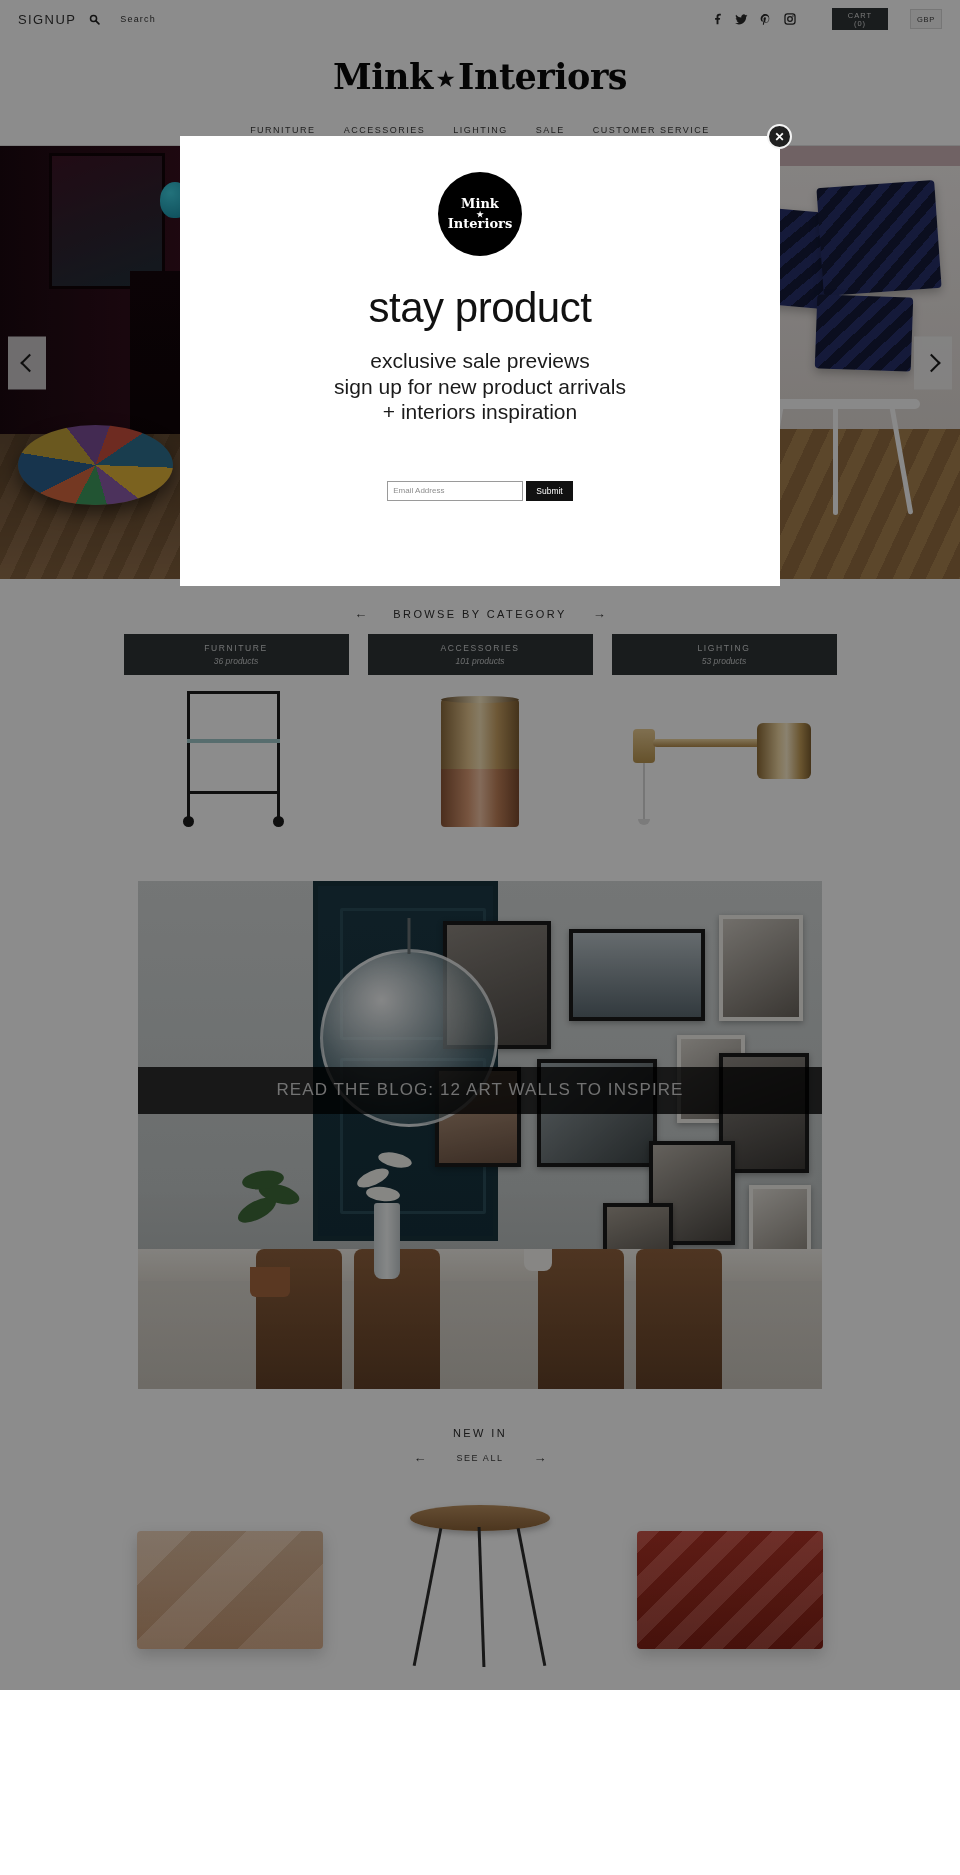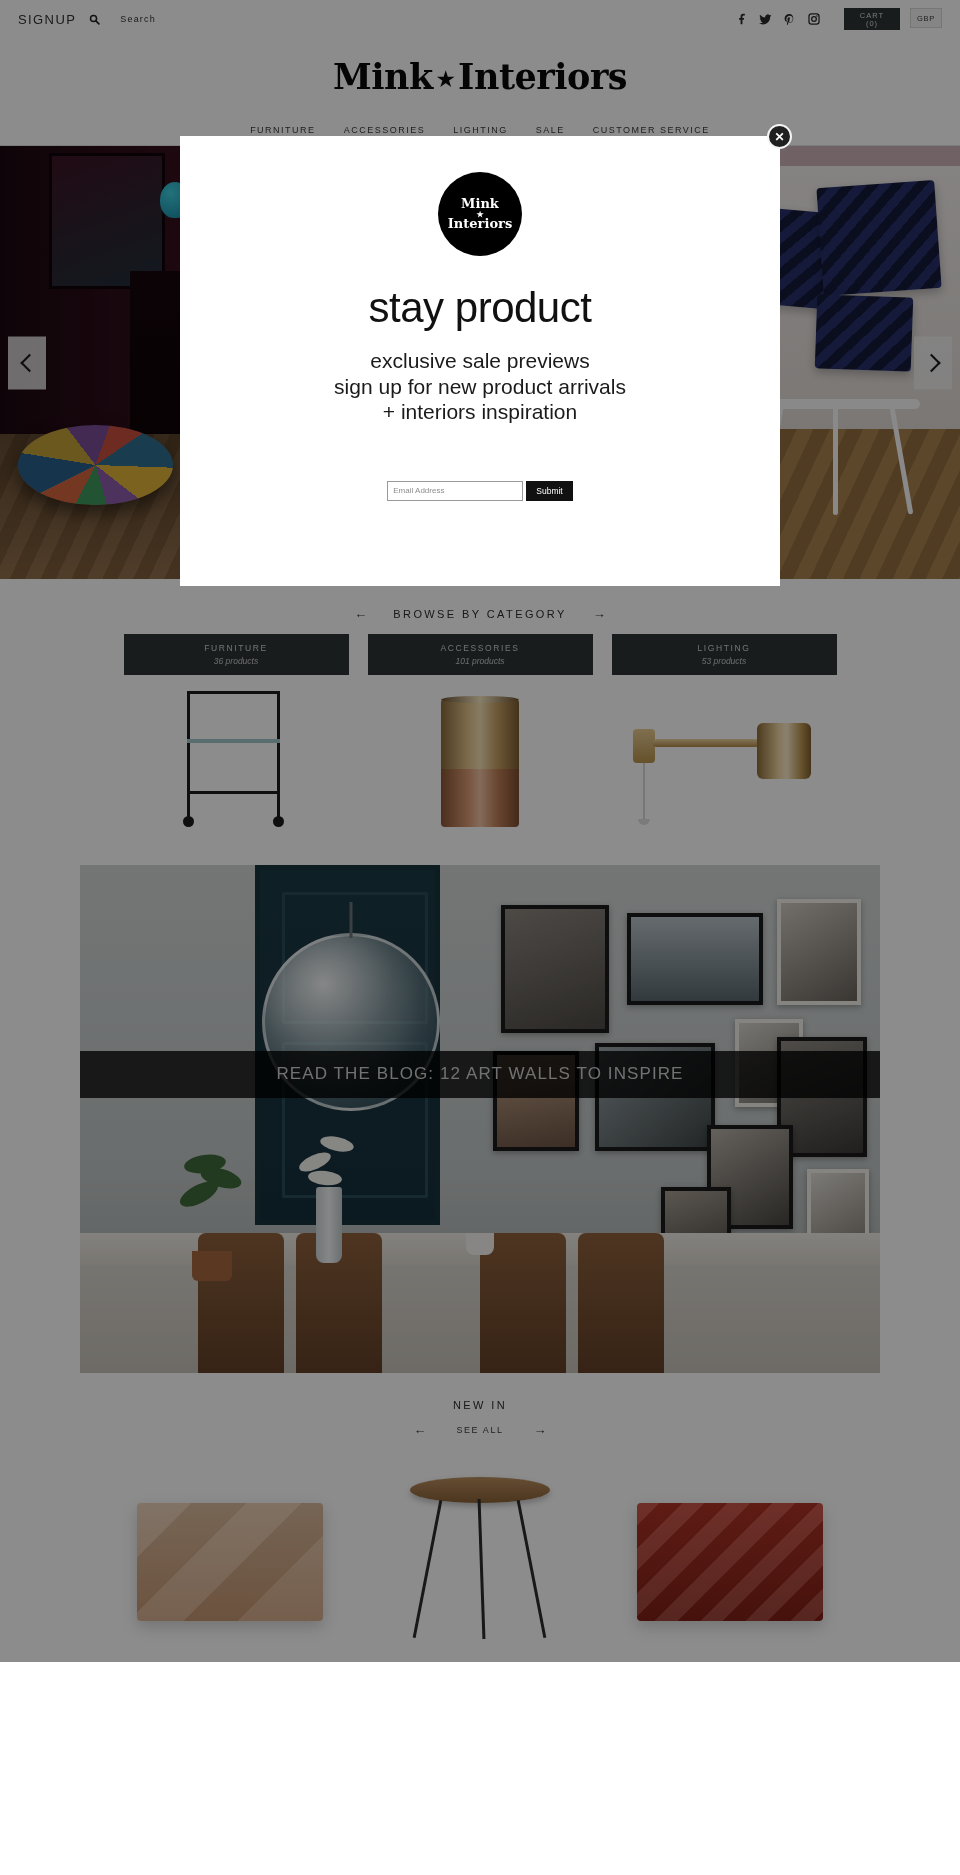--- a/index.html
+++ b/index.html
@@ -55,21 +55,22 @@
   }
   .mag-icon { display: block; }
   .search-label {
     font-size: 9px;
     letter-spacing: 1.2px;
     color: #333;
   }
   .topbar-right {
     margin-left: auto;
     display: flex;
-    gap: 10px;
+    align-items: center;
+    gap: 22px;
   }
   .social {
     display: flex;
     align-items: center;
     gap: 11px;
     margin-right: 14px;
   }
   .social span {
     display: inline-flex;
     width: 13px; height: 13px;
@@ -399,25 +400,26 @@
     background: #d8d8d8;
   }
   .lamp .cord:after {
     content:""; position:absolute; bottom:-2px; left:-5px;
     width:12px; height:6px; border-radius: 0 0 6px 6px; background:#e0e0e0;
   }
 
   
   .blog-wrap { padding: 28px 0 0; display:flex; justify-content:center; }
   .blog {
-    width: 800px; height: 508px;
+    width: 684px; height: 508px;
     position: relative;
     overflow: hidden;
     cursor: pointer;
     background: #b9bfc2;
+    margin-top: 16px;
   }
   .blog-room { position:absolute; inset:0;
     background: linear-gradient(180deg,#d3d7d7 0%, #c2c7c7 60%, #9fa3a2 100%); }
   .blog-door {
     position:absolute; left: 175px; top: 0; width: 185px; height: 360px;
     background: linear-gradient(180deg,#1d3a46,#15313c);
     border: 5px solid #18333d;
   }
   .blog-door:before, .blog-door:after {
     content:""; position:absolute; left: 22px; width: 140px;
@@ -495,21 +497,21 @@
     padding: 12px 70px;
     text-align: center;
     font-size: 17px;
     letter-spacing: 1.1px;
     line-height: 1.35;
     z-index: 6;
   }
 
   
   .newin-head {
-    padding: 26px 0 0;
+    padding: 38px 0 0;
     text-align: center;
   }
   .newin-title {
     font-size: 11px;
     letter-spacing: 2.4px;
     color: #2e2e2e;
   }
   .newin-sub {
     display: flex;
     align-items: center;

